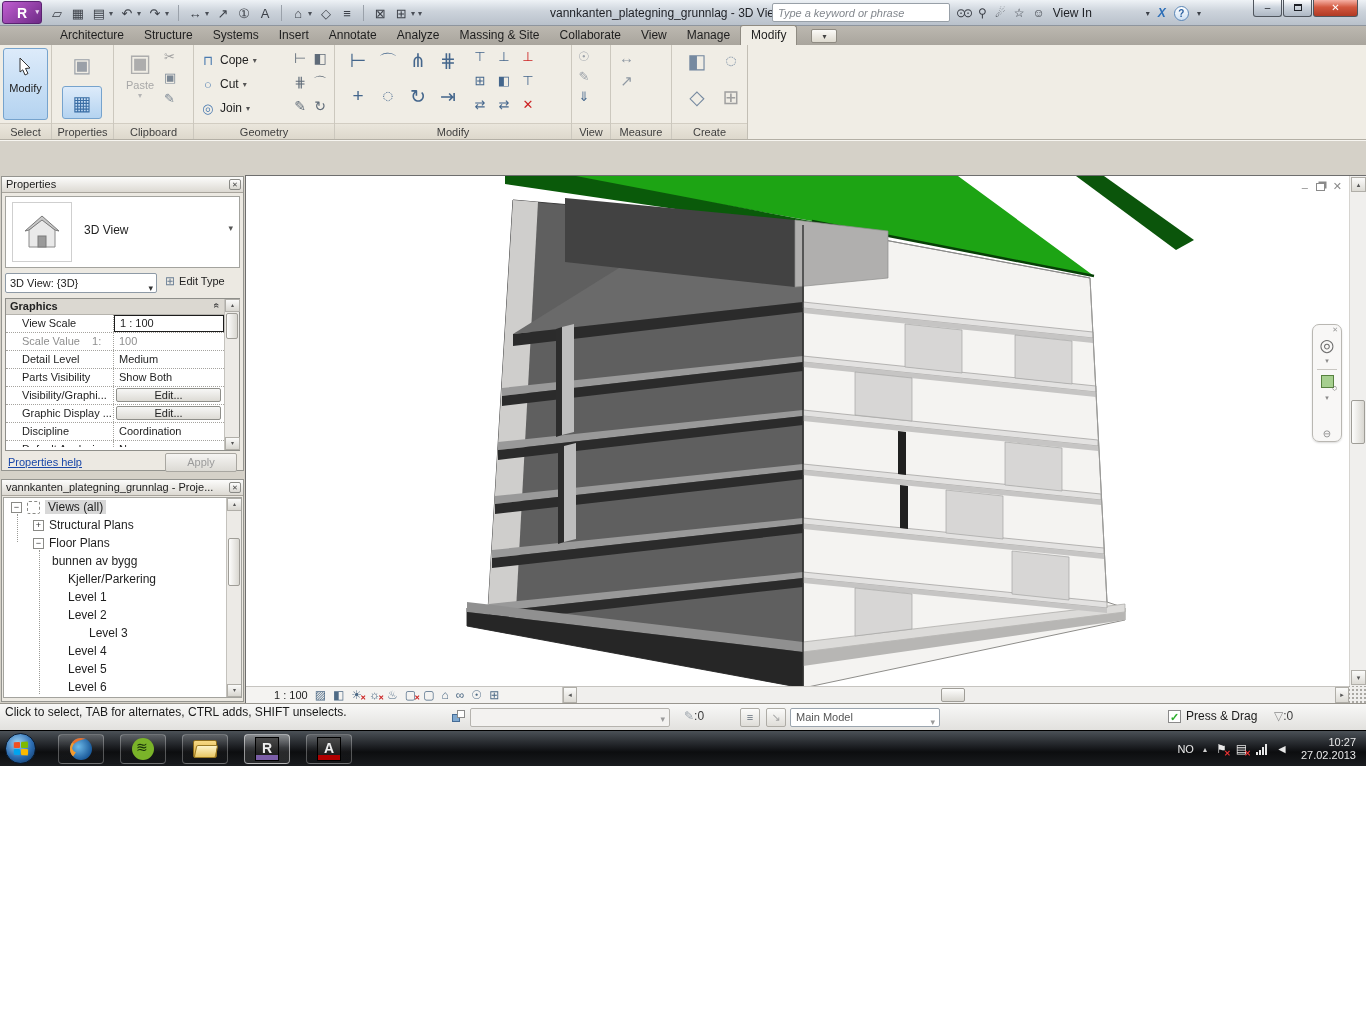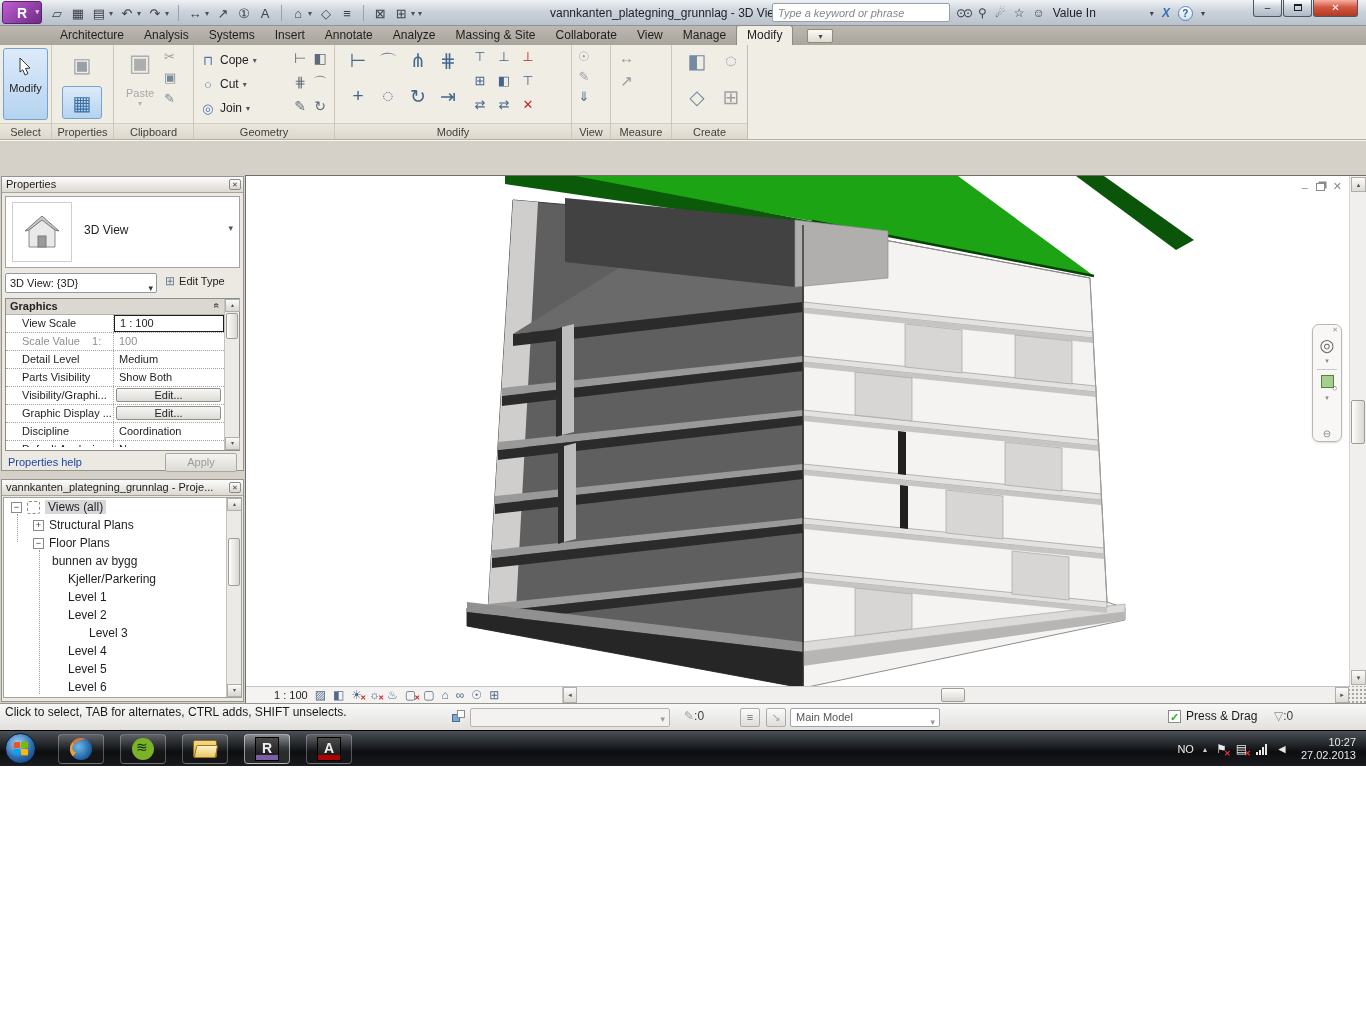--- a/index.html
+++ b/index.html
@@ -47,21 +47,21 @@
   .rpanel { position:absolute; top:0; height:94px; border-right:1px solid #ccc8be; }
   .plabel { position:absolute; bottom:0; left:0; right:0; height:16px; font-size:11px; color:#3f3f3f; text-align:center;
     line-height:16px; background:linear-gradient(#eae6dc,#ddd8cc); border-top:1px solid #d2cdc2; white-space:nowrap; }
   .modify-big { position:absolute; left:3px; top:3px; width:45px; height:72px; border:1px solid #76a3cd; border-radius:3px;
     background:linear-gradient(#ddebfa,#b4d3f0); text-align:center; font-size:11px; color:#1d1d1d; }
   .modify-big svg { margin-top:8px; }
   .modify-big span { display:block; margin-top:4px; }
   .prop-btn { position:absolute; left:10px; width:40px; height:33px; text-align:center; font-size:20px; line-height:32px; color:#9aa0a8; }
   .prop-btn.sel { border:1px solid #76a3cd; border-radius:3px; background:linear-gradient(#ddebfa,#b4d3f0); color:#3a6ea5; }
   .paste-big { position:absolute; left:6px; top:4px; width:40px; height:70px; text-align:center; color:#adadad; font-size:24px; }
-  .paste-big .lbl { display:block; font-size:11px; color:#a8a8a8; margin-top:10px;text-align:center; }
+  .paste-big .lbl { display:block; font-size:11px; color:#a8a8a8; margin-top:2px;text-align:center; }
   .paste-big .c { display:block; font-size:8px; color:#b5b5b5; }
   .clip-col { position:absolute; left:50px; top:4px; display:flex; flex-direction:column; gap:6px; font-size:13px; color:#7b8794; }
   .geo-rows { position:absolute; left:6px; top:5px; display:flex; flex-direction:column; gap:4px; }
   .geo-row { display:flex; align-items:center; gap:4px; font-size:12px; color:#222; height:20px; }
   .geo-row .gi { color:#4a7ab0; font-size:13px; width:16px; text-align:center; }
   .geo-row .c { font-size:8px; color:#555; }
   .geo-icons { position:absolute; left:96px; top:5px; display:grid; grid-template-columns:20px 20px; grid-auto-rows:24px; font-size:14px; color:#5f6b78; text-align:center; }
   .mod-grid { position:absolute; left:8px; top:4px; display:grid; grid-template-columns:repeat(4,30px); grid-auto-rows:36px; font-size:19px; color:#44668c; text-align:center; }
   .mod-small { position:absolute; left:133px; top:4px; display:grid; grid-template-columns:repeat(3,24px); grid-auto-rows:24px; font-size:13px; color:#44668c; text-align:center; }
   .mod-small .red, .red { color:#cc2222 !important; }
@@ -102,21 +102,21 @@
   .sect-chev { position:absolute; right:4px; top:1px; font-size:10px; color:#444; transform:rotate(90deg); }
   .prow { height:18px; display:flex; border-bottom:1px dotted #a5a39e; margin-right:15px; font-size:11px; }
   .prow .pl { width:108px; border-right:1px dotted #a5a39e; padding:2px 0 0 16px; white-space:pre; overflow:hidden; color:#1e1e1e; }
   .prow .pv { flex:1; padding:2px 0 0 5px; color:#1e1e1e; position:relative; white-space:nowrap; overflow:hidden; }
   .prow.selval .pv { border:1px solid #1c1c1c; margin:0; padding-top:1px; }
   .prow.muted .pl,.prow.muted .pv { color:#8f8f8f; }
   .prow .ebtn { position:absolute; left:2px; top:1px; right:3px; height:14px; background:linear-gradient(#f7f7f6,#dddbd5);
     border:1px solid #8f8f8a; border-radius:2px; text-align:center; font-size:11px; line-height:13px; color:#222; }
   .prow.partial { height:6px; overflow:hidden; border-bottom:none; }
   .pal-footer { height:24px; position:relative; }
-  .help-link { position:absolute; left:6px; top:5px; font-size:11px; color:#1b48a8; }
+  .help-link { position:absolute; left:6px; top:5px; font-size:11px; color:#1b48a8; text-decoration:underline; }
   .apply-btn { position:absolute; right:6px; top:2px; width:72px; height:19px; background:linear-gradient(#f5f4f2,#dcdad4);
     border:1px solid #a9a7a1; border-radius:2px; font-size:11px; color:#9b9b9b; text-align:center; line-height:17px; }
 
   
   .treebody { margin:1px; background:#fff; border:1px solid #a3a39e; position:relative; height:201px; overflow:hidden; }
   .trow { height:18px; display:flex; align-items:center; font-size:12px; color:#1e1e1e; position:relative; white-space:nowrap; }
   .trow .exp { width:11px; height:11px; border:1px solid #8a8a86; background:#fff; font-size:9px; line-height:9px;
     text-align:center; color:#333; margin-right:5px; flex:0 0 auto; }
   .trow .vicon { width:13px; height:13px; border:1px dashed #8a8a86; margin-right:5px; border-radius:2px; flex:0 0 auto; }
   .trow.sel .lab { background:#d8d8d8; padding:0 3px; }
@@ -254,36 +254,36 @@
   </div>
   <div class="tb-title">vannkanten_plategning_grunnlag - 3D View: {3...</div>
   <span class="tb-expand">▸</span>
   <input class="search-box" placeholder="Type a keyword or phrase" style="">
   <div class="tb-utils">
     <span style="letter-spacing:-3px">⊙⊙</span>
     <span>⚲</span>
     <span>☄</span>
     <span>☆</span>
     <span>☺</span>
-    <span class="signin">Value In</span>
+    <span class="signin">View In</span>
     <span class="c" style="font-size:8px;margin-left:46px">▾</span>
     <span class="x-blue">X</span>
     <span class="help">?</span>
     <span class="c" style="font-size:8px">▾</span>
   </div>
   <div class="winbtns">
     <div class="winbtn">–</div>
     <div class="winbtn"><span class="rst"></span></div>
     <div class="winbtn close">✕</div>
   </div>
 </div>
 
 <div class="tabstrip">
   <span class="rtab">Architecture</span>
-  <span class="rtab">Analysis</span>
+  <span class="rtab">Structure</span>
   <span class="rtab">Systems</span>
   <span class="rtab">Insert</span>
   <span class="rtab">Annotate</span>
   <span class="rtab">Analyze</span>
   <span class="rtab">Massing &amp; Site</span>
   <span class="rtab">Collaborate</span>
   <span class="rtab">View</span>
   <span class="rtab">Manage</span>
   <span class="rtab active">Modify</span>
   <span class="tab-opt">▾</span>

